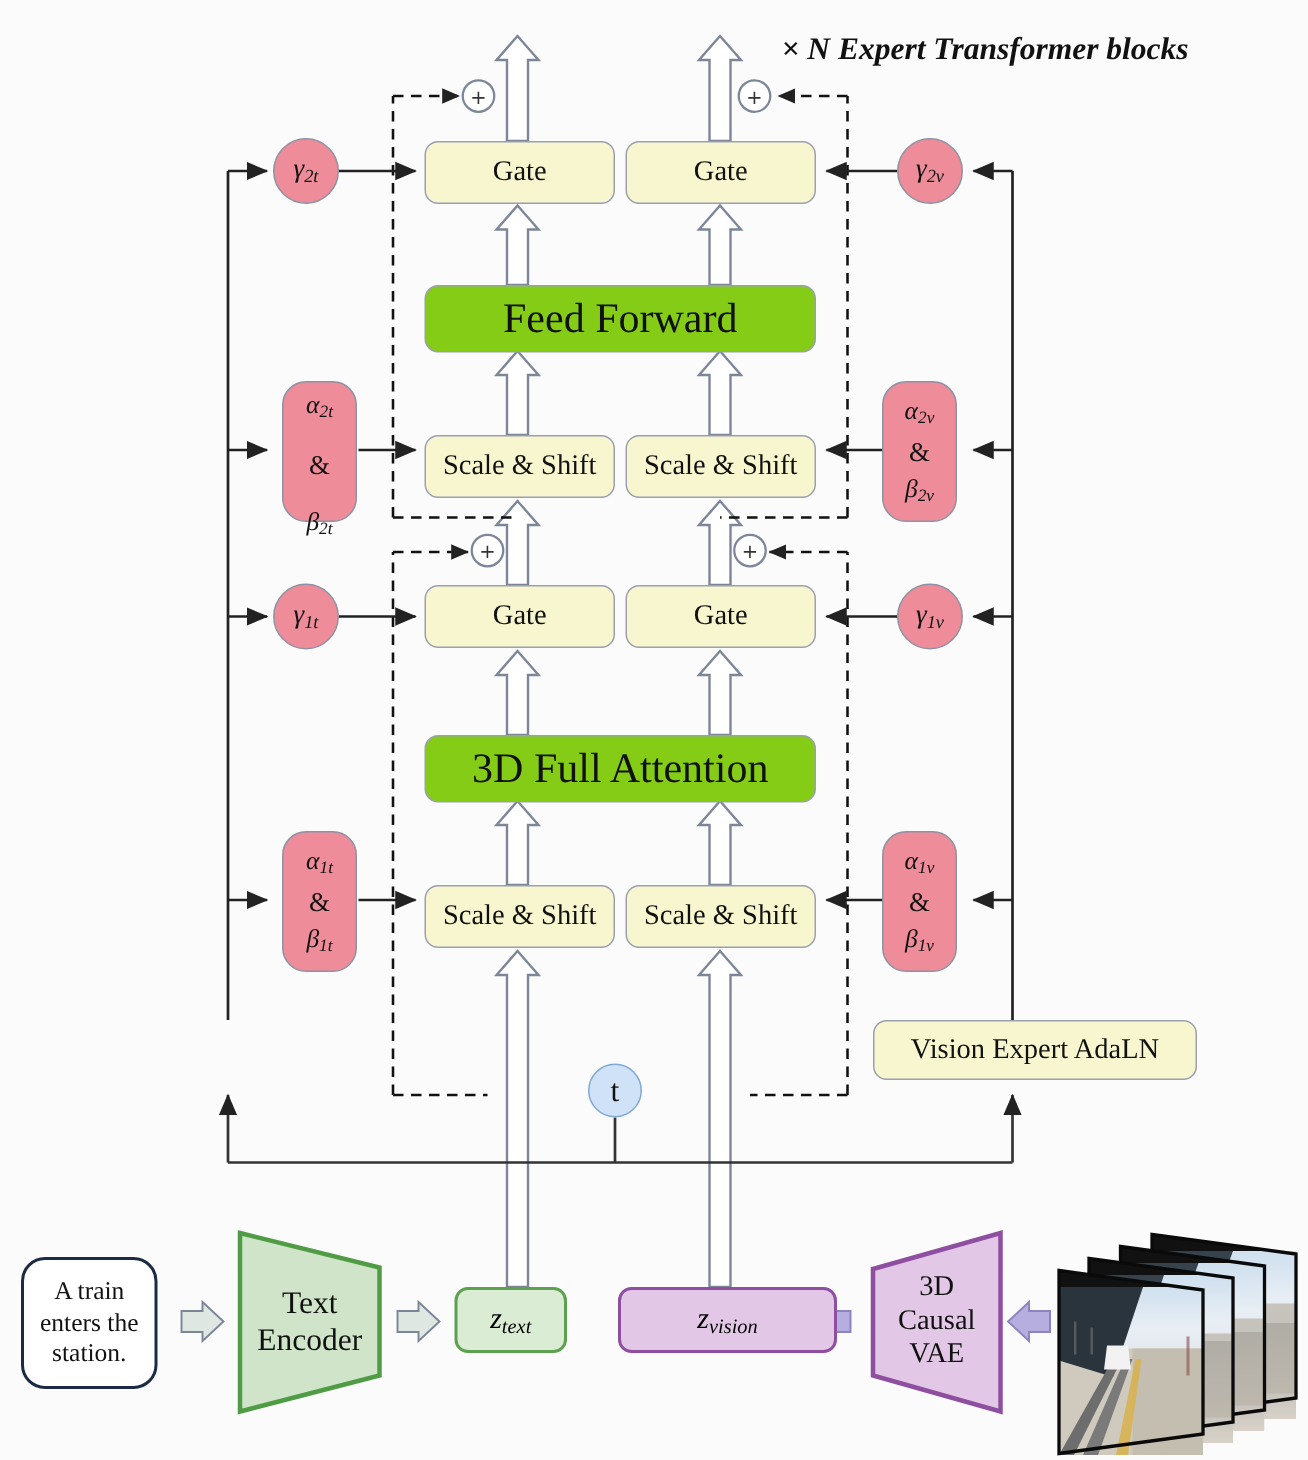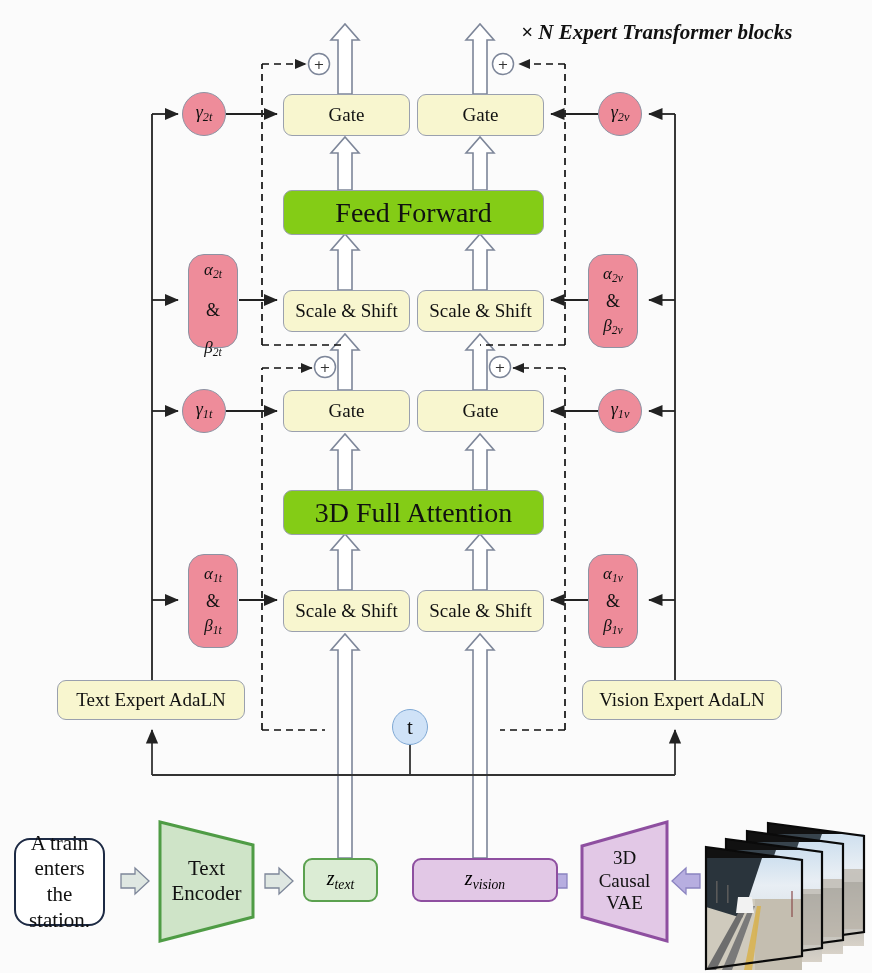--- a/index.html
+++ b/index.html
@@ -42,21 +42,21 @@
 
   
   .tcircle{
     background:#cfe2f7;border:1.6px solid #7fa8d4;border-radius:50%;
     font-size:21px;color:#111;
   }
 
   
   .prompt{
     background:#ffffff;border:2.2px solid #1d2a44;border-radius:16px;
-    font-size:21px;line-height:1.22;color:#111;padding:4px 6px;
+    font-size:17px;line-height:1.22;color:#111;padding:4px 6px;
   }
 
   
   .zt{background:#dbecd4;border:2.2px solid #5ba14f;border-radius:9px;font-size:20px;font-style:italic;}
   .zv{background:#e2c8e6;border:2.2px solid #8e4fa0;border-radius:9px;font-size:20px;font-style:italic;}
 
   .sub{font-size:0.68em;vertical-align:-0.28em;font-style:italic;}
   .trapLabel{
     position:absolute;display:flex;align-items:center;justify-content:center;
     text-align:center;font-size:21px;line-height:1.18;color:#111;
@@ -273,22 +273,21 @@
   <div class="node yellow" style="left:417px;top:290px;width:127px;height:42px;">Scale &amp; Shift</div>
 
   <div class="node yellow" style="left:283px;top:390px;width:127px;height:42px;">Gate</div>
   <div class="node yellow" style="left:417px;top:390px;width:127px;height:42px;">Gate</div>
 
   <div class="node peach" style="left:283px;top:490px;width:261px;height:45px;">3D Full Attention</div>
 
   <div class="node yellow" style="left:283px;top:590px;width:127px;height:42px;">Scale &amp; Shift</div>
   <div class="node yellow" style="left:417px;top:590px;width:127px;height:42px;">Scale &amp; Shift</div>
 
-  <div class="node yellow" style="left:57px;top:680px;width:188px;height:40px;font-size:19px;">Text Expert AdaLN</div>
-  <div class="node yellow" style="left:582px;top:680px;width:200px;height:40px;font-size:19px;">Vision Expert AdaLN</div>
+  <div class="node yellow" style="left:582px;top:680px;width:216px;height:40px;font-size:19px;">Vision Expert AdaLN</div>
 
   <div class="node pinkc" style="left:182px;top:92px;width:44px;height:44px;text-align:center;">
     <span>γ<span class="sub">2</span><span class="sub"><i>t</i></span></span>
   </div>
   <div class="node pinkc" style="left:598px;top:92px;width:44px;height:44px;">
     <span>γ<span class="sub">2</span><span class="sub"><i>v</i></span></span>
   </div>
   <div class="node pinkc" style="left:182px;top:389px;width:44px;height:44px;">
     <span>γ<span class="sub">1</span><span class="sub"><i>t</i></span></span>
   </div>

